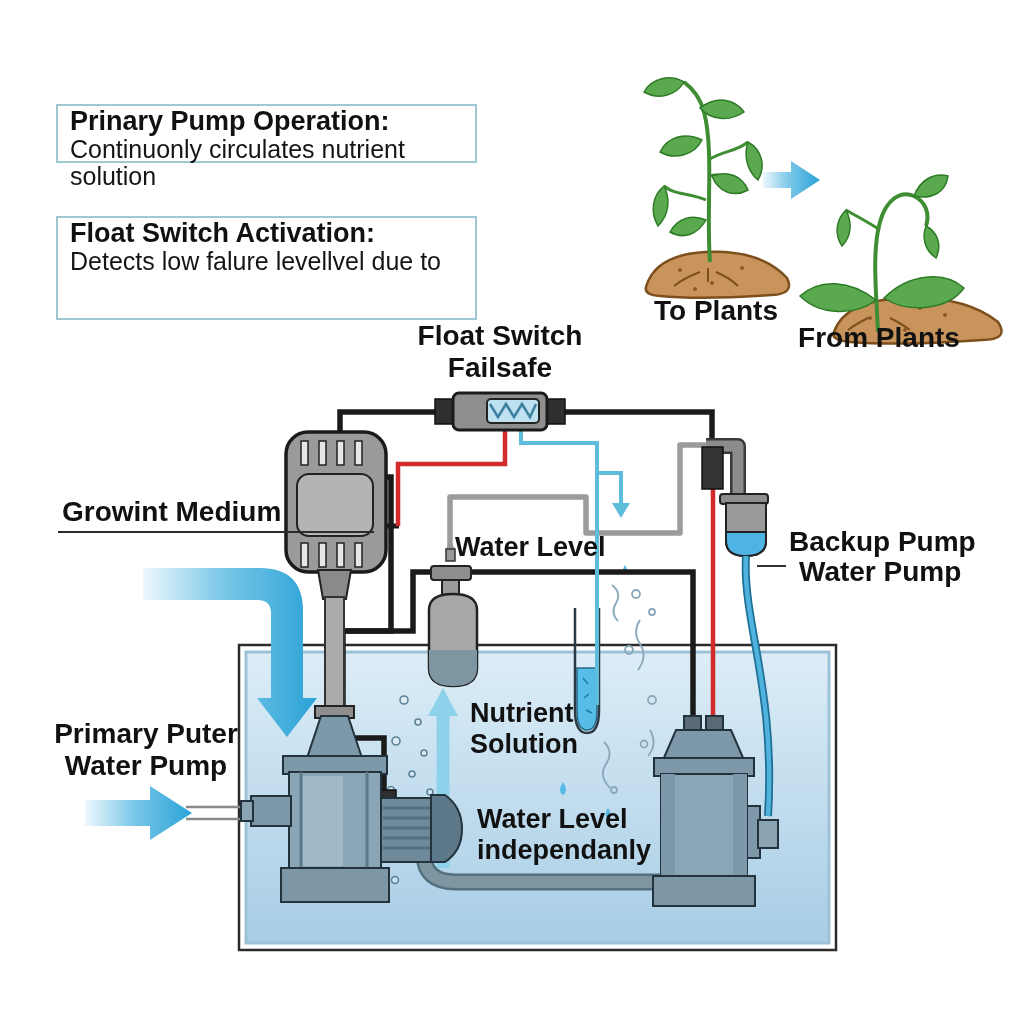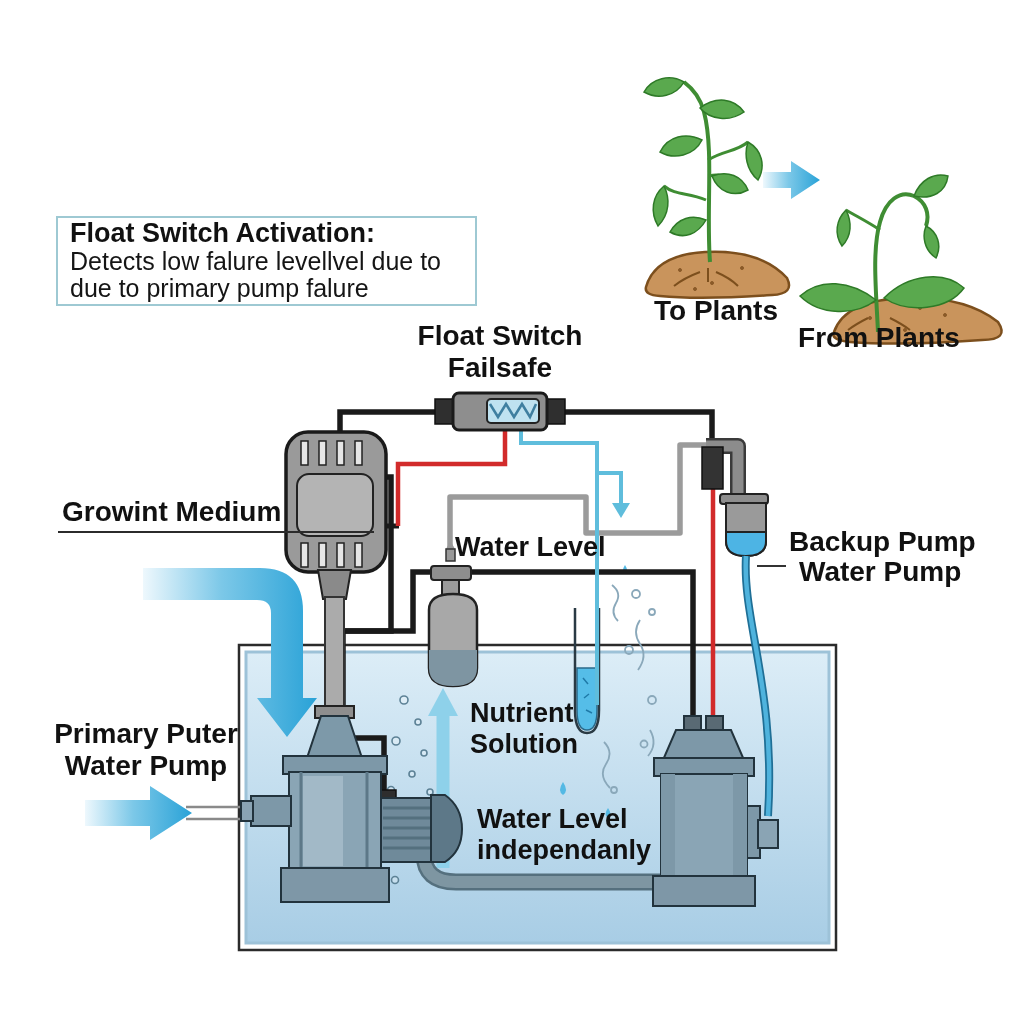--- a/index.html
+++ b/index.html
@@ -255,20 +255,23 @@
   <text x="470" y="722" class="lbl-med" font-size="29">Nutrient</text>
   <text x="470" y="753" class="lbl-med" font-size="29">Solution</text>
 
   <text x="477" y="828" class="lbl-med" font-size="29">Water Level</text>
   <text x="477" y="859" class="lbl-med" font-size="29">independanly</text>
 
   <text x="146" y="743" text-anchor="middle" class="lbl-bold" font-size="28">Primary Puter</text>
   <text x="146" y="775" text-anchor="middle" class="lbl-bold" font-size="28">Water Pump</text>
 </svg>
 
-
-  <div class="infobox" style="left:56px;top:216px;width:421px;height:90px;">
+  <div class="infobox" style="left:56px;top:104px;width:421px;height:59px;">
+    <div class="title">Prinary Pump Operation:</div>
+    <div class="body">Continuonly circulates nutrient solution</div>
+  </div>
+
+  <div class="infobox" style="left:56px;top:216px;width:421px;height:104px;">
     <div class="title">Float Switch Activation:</div>
     <div class="body">Detects low falure levellvel due to</div>
-    <div class="body">due to primary pump falure</div>
   </div>
 
 </div>
 
 </body></html>

